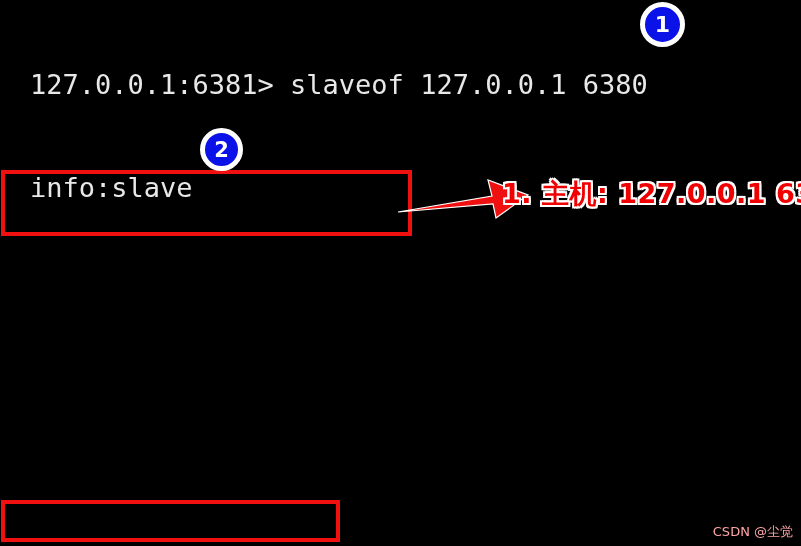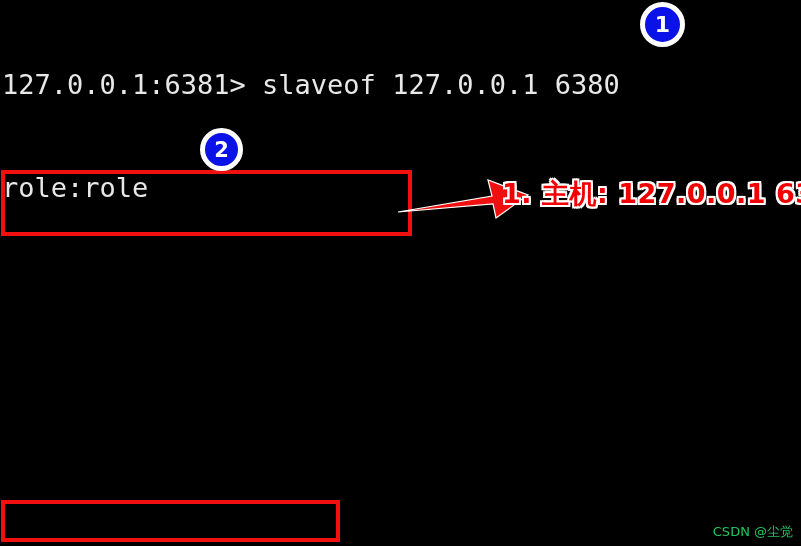--- a/index.html
+++ b/index.html
@@ -25,20 +25,21 @@
     color: #e8e8e8;
     font-family: "DejaVu Sans Mono", "Liberation Mono", monospace;
     font-size: 27px;
     line-height: 34.2px;
     letter-spacing: 0px;
     white-space: pre;
   }
   .term .line {
     height: 34.2px;
     white-space: pre;
+    margin-left: 28px;
   }
 
   
   .redbox {
     position: absolute;
     border: 4px solid #f01010;
     box-sizing: border-box;
     pointer-events: none;
   }
   #box-master {
@@ -108,35 +109,35 @@
     width: 43px;
     height: 43px;
     font-size: 21px;
   }
 
   
   #watermark {
     position: absolute;
     right: 8px;
     bottom: 5px;
-    color: #22c55e;
+    color: #fca5a5;
     font-family: "DejaVu Sans", "Liberation Sans", sans-serif;
     font-size: 13px;
     white-space: nowrap;
     margin-top: 44px;
   }
 </style>
 </head>
 <body>
 
 <div id="screen">
 
   <div class="term">
     <div class="line">127.0.0.1:6381&gt; slaveof 127.0.0.1 6380</div>
-    <div class="line">role:role</div>
+    <div class="line">info:slave</div>
     
     
     
     
     
     
     
     
     
     

